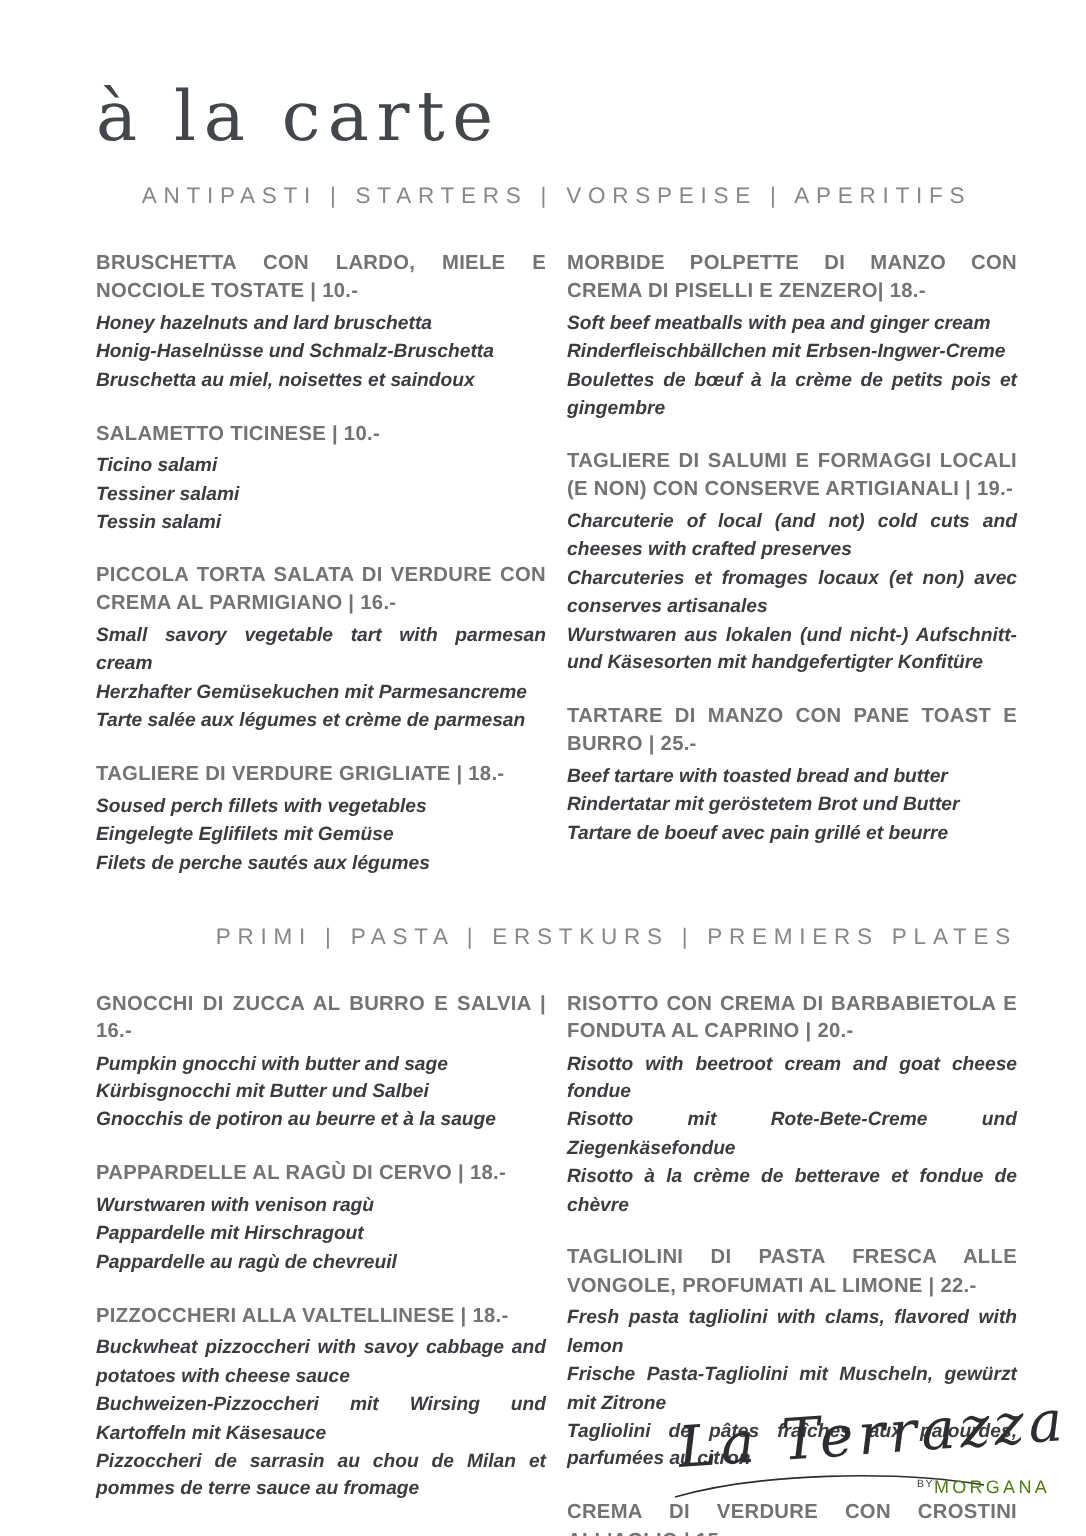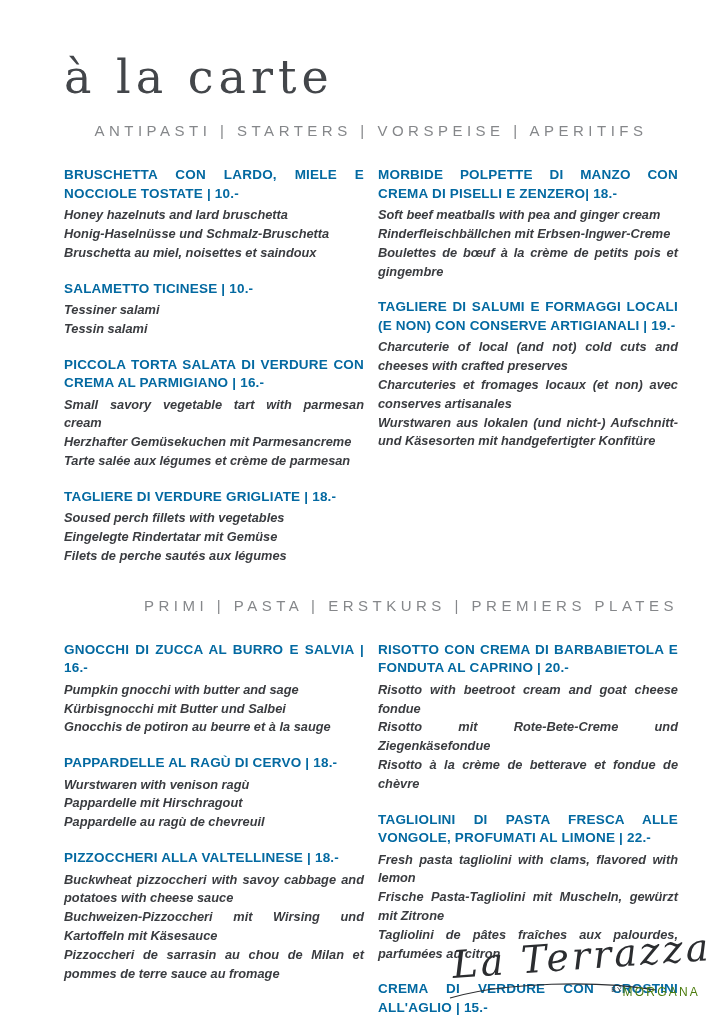--- a/index.html
+++ b/index.html
@@ -51,21 +51,21 @@
     flex: 0 0 300px;
   }
   .menu-item {
     margin-bottom: 17px;
   }
   .menu-item-title {
     font-size: 13.5px;
     font-weight: 700;
     letter-spacing: 0.2px;
     line-height: 18.5px;
-    color: #0369a1;
+    color: #737373;
     text-align: justify;
   }
   .menu-item-desc {
     margin-top: 3px;
     font-size: 12.8px;
     font-style: italic;
     line-height: 18.8px;
     color: #3a3c40;
     text-align: justify;
   }
@@ -130,56 +130,65 @@
             <div class="menu-item-title">BRUSCHETTA CON LARDO, MIELE E NOCCIOLE TOSTATE | 10.-</div>
             <div class="menu-item-desc">
               <span class="line">Honey hazelnuts and lard bruschetta</span>
               <span class="line">Honig-Haselnüsse und Schmalz-Bruschetta</span>
               <span class="line">Bruschetta au miel, noisettes et saindoux</span>
             </div>
           </div>
           <div class="menu-item">
             <div class="menu-item-title">SALAMETTO TICINESE | 10.-</div>
             <div class="menu-item-desc">
+              <span class="line">Ticino salami</span>
               <span class="line">Tessiner salami</span>
               <span class="line">Tessin salami</span>
             </div>
           </div>
           <div class="menu-item">
             <div class="menu-item-title">PICCOLA TORTA SALATA DI VERDURE CON CREMA AL PARMIGIANO | 16.-</div>
             <div class="menu-item-desc">
               <span class="line">Small savory vegetable tart with parmesan cream</span>
               <span class="line">Herzhafter Gemüsekuchen mit Parmesancreme</span>
               <span class="line">Tarte salée aux légumes et crème de parmesan</span>
             </div>
           </div>
           <div class="menu-item">
             <div class="menu-item-title">TAGLIERE DI VERDURE GRIGLIATE | 18.-</div>
             <div class="menu-item-desc">
               <span class="line">Soused perch fillets with vegetables</span>
-              <span class="line">Eingelegte Rindertatar mit Gemüse</span>
+              <span class="line">Eingelegte Eglifilets mit Gemüse</span>
               <span class="line">Filets de perche sautés aux légumes</span>
             </div>
           </div>
         </div>
       <div class="col">
           <div class="menu-item">
             <div class="menu-item-title">MORBIDE POLPETTE DI MANZO CON CREMA DI PISELLI E ZENZERO| 18.-</div>
             <div class="menu-item-desc">
               <span class="line">Soft beef meatballs with pea and ginger cream</span>
               <span class="line">Rinderfleischbällchen mit Erbsen-Ingwer-Creme</span>
               <span class="line">Boulettes de bœuf à la crème de petits pois et gingembre</span>
             </div>
           </div>
           <div class="menu-item">
             <div class="menu-item-title">TAGLIERE DI SALUMI E FORMAGGI LOCALI (E NON) CON CONSERVE ARTIGIANALI | 19.-</div>
             <div class="menu-item-desc">
               <span class="line">Charcuterie of local (and not) cold cuts and cheeses with crafted preserves</span>
               <span class="line">Charcuteries et fromages locaux (et non) avec conserves artisanales</span>
               <span class="line">Wurstwaren aus lokalen (und nicht-) Aufschnitt- und Käsesorten mit handgefertigter Konfitüre</span>
+            </div>
+          </div>
+          <div class="menu-item">
+            <div class="menu-item-title">TARTARE DI MANZO CON PANE TOAST E BURRO | 25.-</div>
+            <div class="menu-item-desc">
+              <span class="line">Beef tartare with toasted bread and butter</span>
+              <span class="line">Rindertatar mit geröstetem Brot und Butter</span>
+              <span class="line">Tartare de boeuf avec pain grillé et beurre</span>
             </div>
           </div>
         </div>
     </div>
 
     <div class="section-header second">PRIMI | PASTA | ERSTKURS | PREMIERS PLATES</div>
 
     <div class="columns">
       <div class="col">
           <div class="menu-item">

